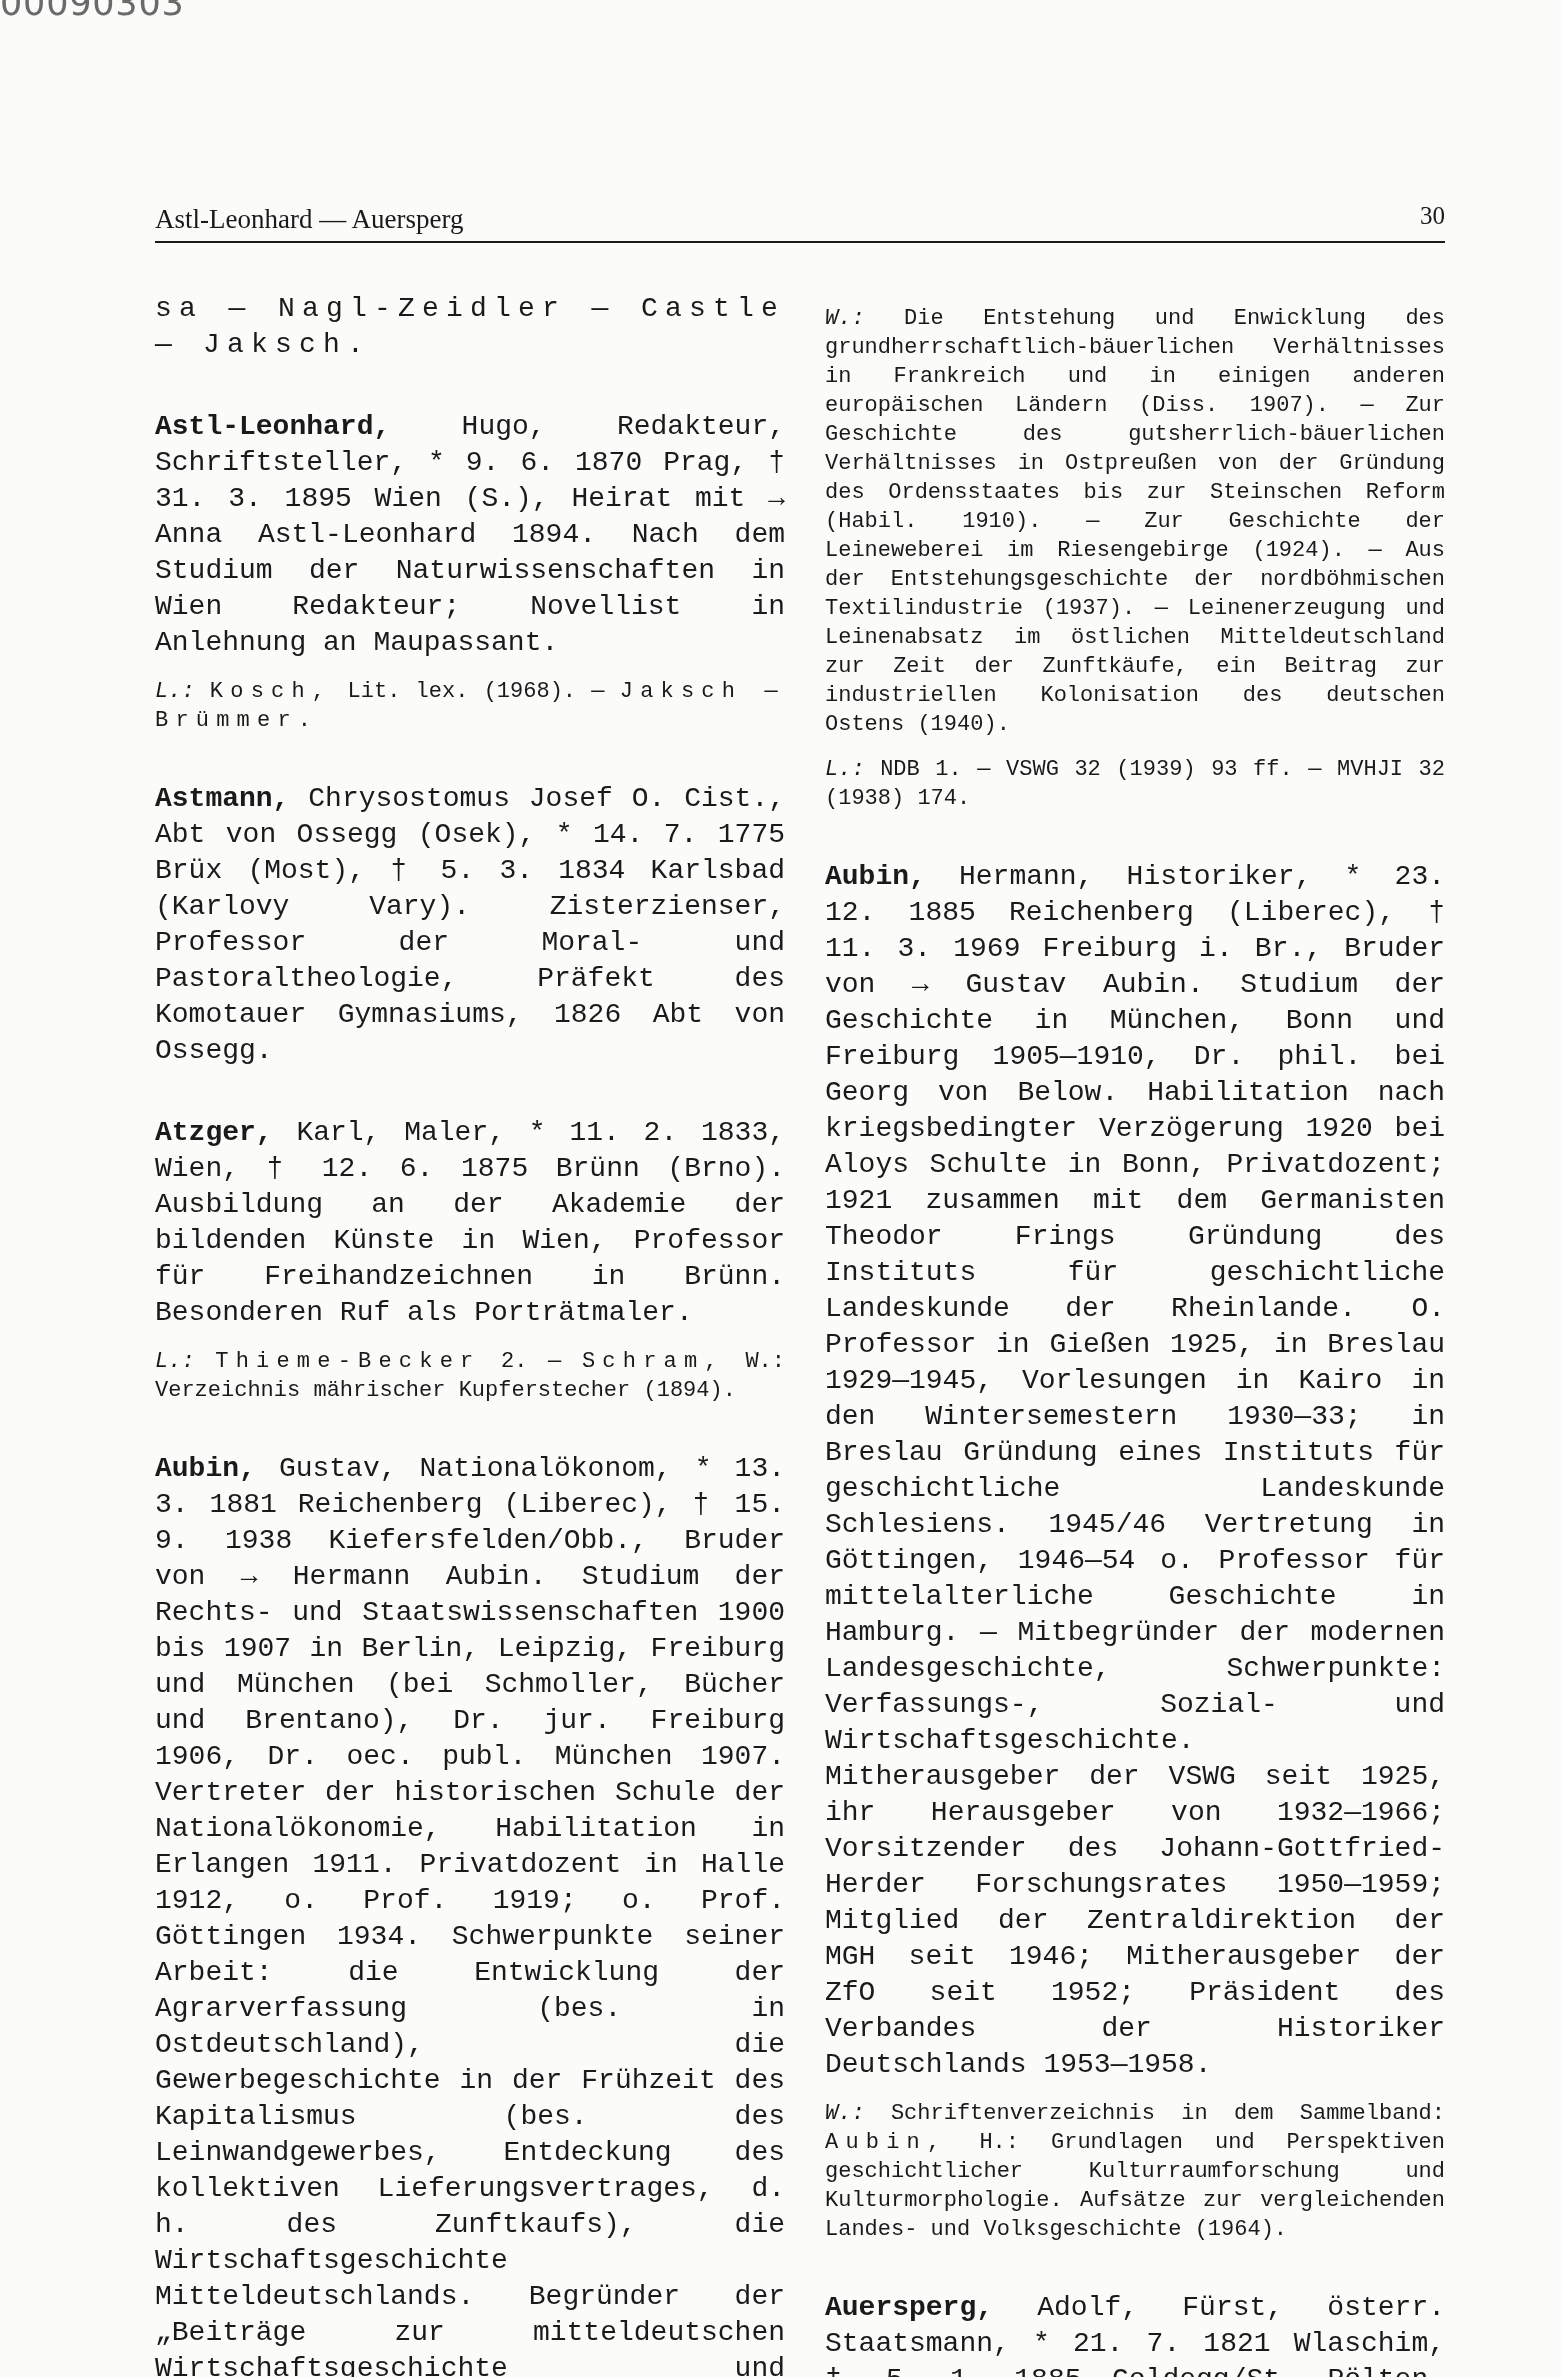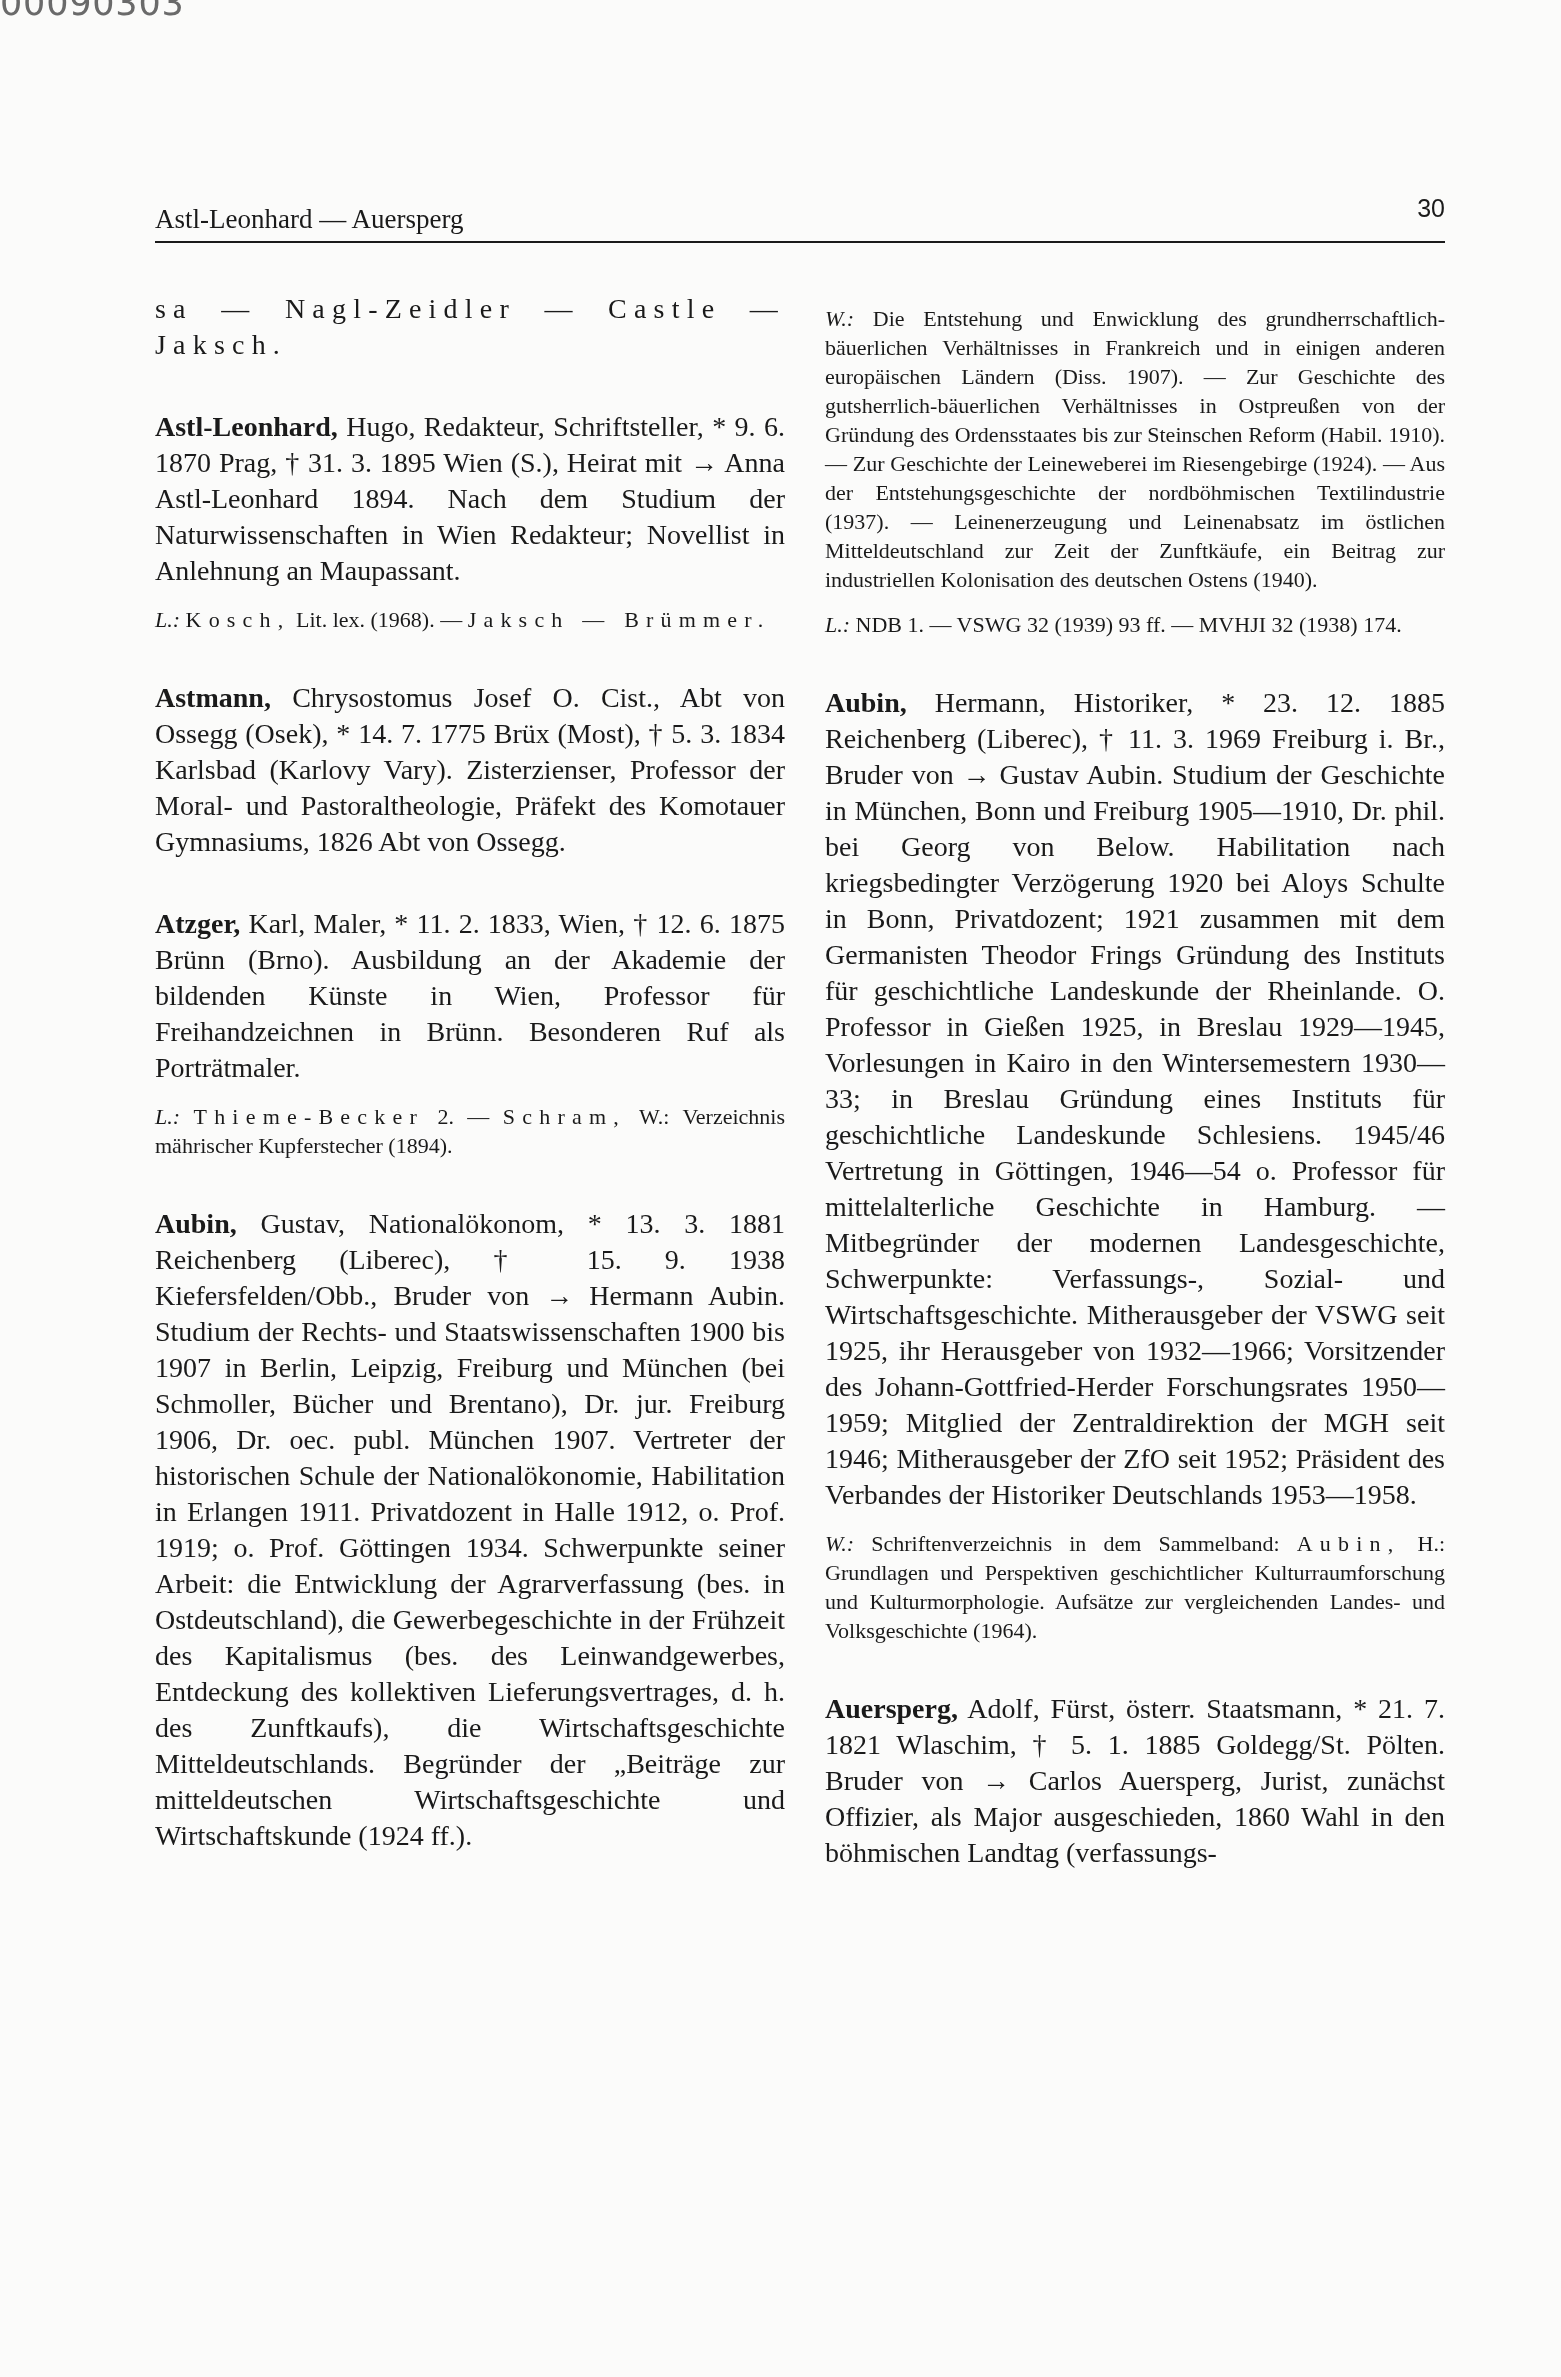--- a/index.html
+++ b/index.html
@@ -12,28 +12,28 @@
     position: absolute; left: 0; top: -17.5px;
     font-family: "DejaVu Sans", sans-serif; font-size: 35px; color: #6a6a6a;
     letter-spacing: 0.8px;
   }
   .running-head {
     position: absolute; left: 155px; top: 198px; width: 1290px; height: 43px;
     border-bottom: 2.4px solid #1a1a1a;
     font-family: "Liberation Serif", serif; font-size: 27px;
   }
   .running-head .title { position: absolute; left: 0; bottom: 6.4px; }
-  .running-head .page-no { position: absolute; right: 0; bottom: 18px; font-family: Liberation Sans, sans-serif; font-size: 25px; }
+  .running-head .page-no { position: absolute; right: 0; bottom: 11px; font-family: Liberation Serif, serif; font-size: 25px; }
   .col {
     position: absolute; top: 291px; width: 630px;
     font-family: "Liberation Serif", serif;
   }
   .col.left { left: 155px; }
   .col.right { left: 825px; width: 620px; }
-  .entry { margin: 0 0 46px 0; }
+  .entry { margin: 0 0 46px 0; font-family: Liberation Mono, monospace; }
   .p-main {
     font-size: 28px; line-height: 36px; text-align: justify; margin: 0;
     hyphens: manual;
   }
   .p-small {
     font-size: 22px; line-height: 29px; text-align: justify; margin: 16px 0 0 0;
   }
   .lemma { font-weight: bold; }
   .tag { font-style: italic; }
   .sp { letter-spacing: 7.2px; }

